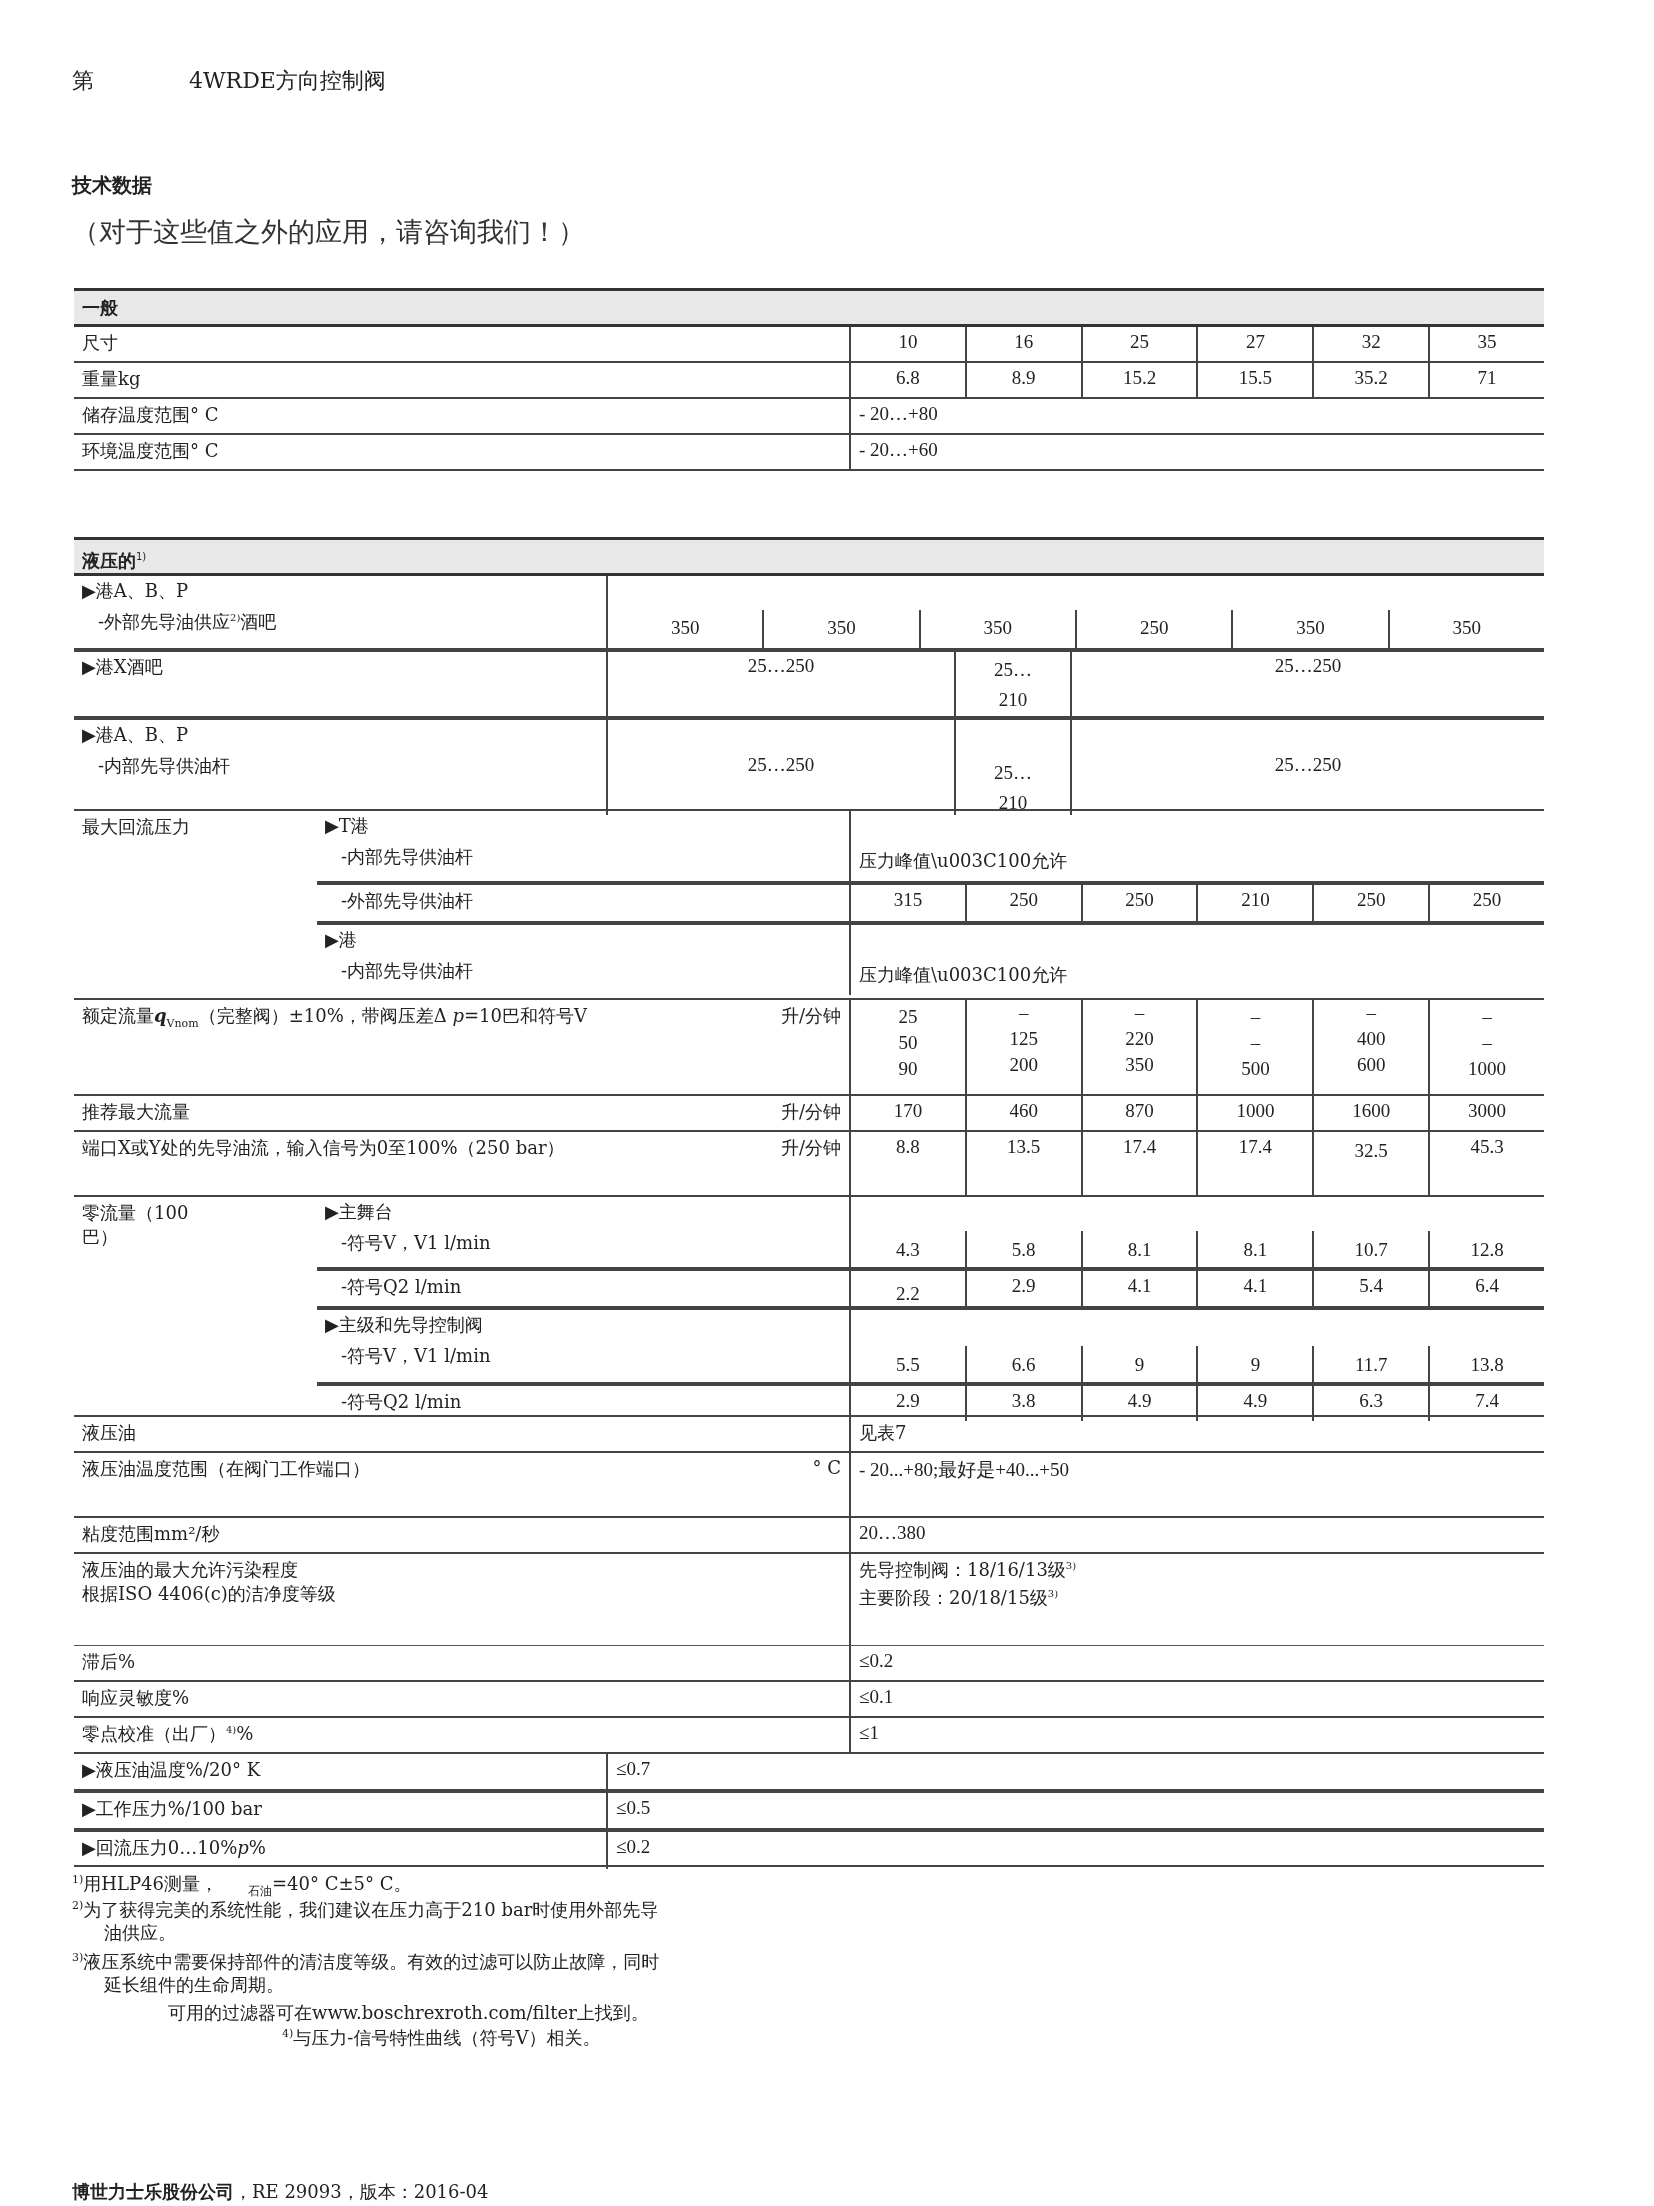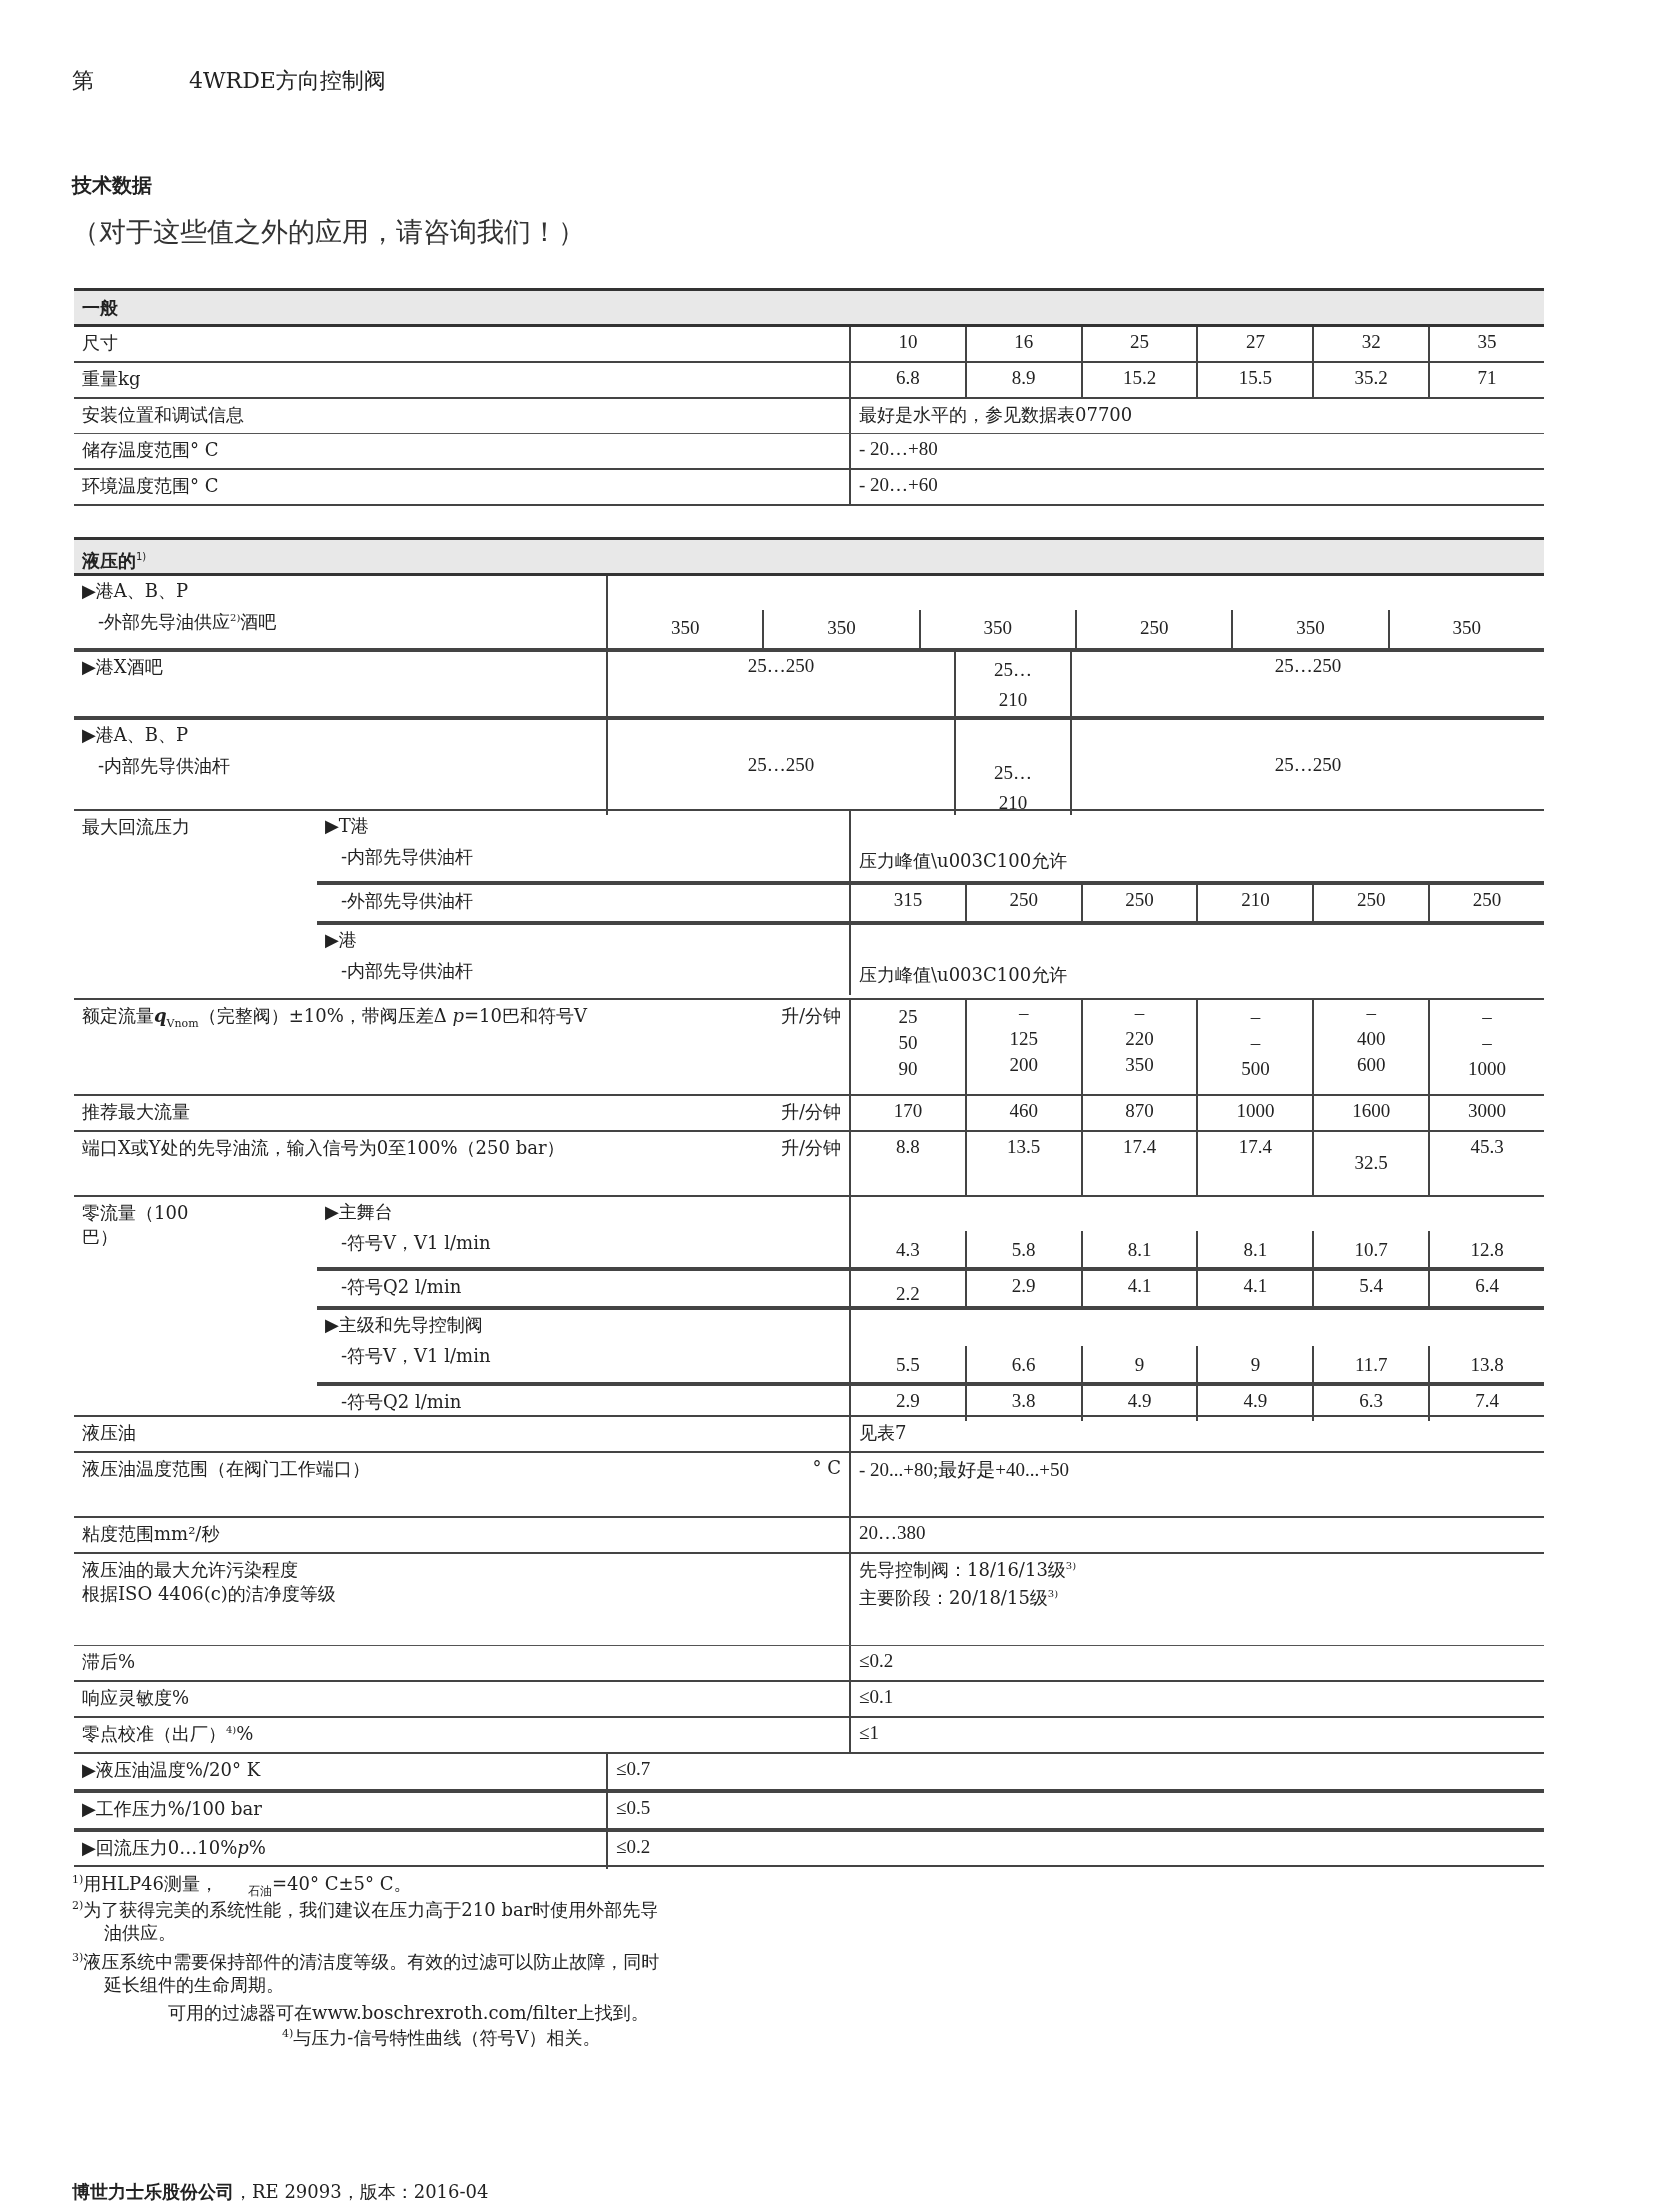--- a/index.html
+++ b/index.html
@@ -75,28 +75,20 @@
     <div class="vals">
       <div class="c num" style="padding-top:4px">6.8</div>
       <div class="c num" style="padding-top:4px">8.9</div>
       <div class="c num" style="padding-top:4px">15.2</div>
       <div class="c num" style="padding-top:4px">15.5</div>
       <div class="c num" style="padding-top:4px">35.2</div>
       <div class="c num" style="padding-top:4px">71</div>
     </div>
   </div>
 
-  <div class="row thin" style="height:34px;">
-    <div class="lbl">
-        <span class="t">安装位置和调试信息</span>
-      </div>
-    <div class="vals">
-        <span class="full">最好是水平的，参见数据表07700</span>
-      </div>
-  </div>
   <div class="row" style="height:34px;">
     <div class="lbl">
         <span class="t">储存温度范围° C</span>
       </div>
     <div class="vals">
         <span class="full num">- 20…+80</span>
       </div>
   </div>
   <div class="row" style="height:34px;">
     <div class="lbl">
@@ -252,21 +244,21 @@
   <div class="row" style="height:63px;">
     <div class="lbl">
       <span class="t">端口X或Y处的先导油流，输入信号为0至100%（250 bar）</span>
       <span class="u">升/分钟</span>
     </div>
     <div class="vals">
       <div class="c num" style="padding-top:4px">8.8</div>
       <div class="c num" style="padding-top:4px">13.5</div>
       <div class="c num" style="padding-top:4px">17.4</div>
       <div class="c num" style="padding-top:4px">17.4</div>
-      <div class="c num" style="padding-top:20px">32.5</div>
+      <div class="c num" style="padding-top:8px">32.5</div>
       <div class="c num" style="padding-top:4px">45.3</div>
     </div>
   </div>
 
   <div class="row" style="height:218px;">
     <div style="width:243px;position:relative;">
       <span class="abs" style="left:8px;top:4px;white-space:nowrap">零流量（100</span>
       <span class="abs" style="left:8px;top:28px;white-space:nowrap">巴）</span>
     </div>
     <div style="flex:1;position:relative;">

